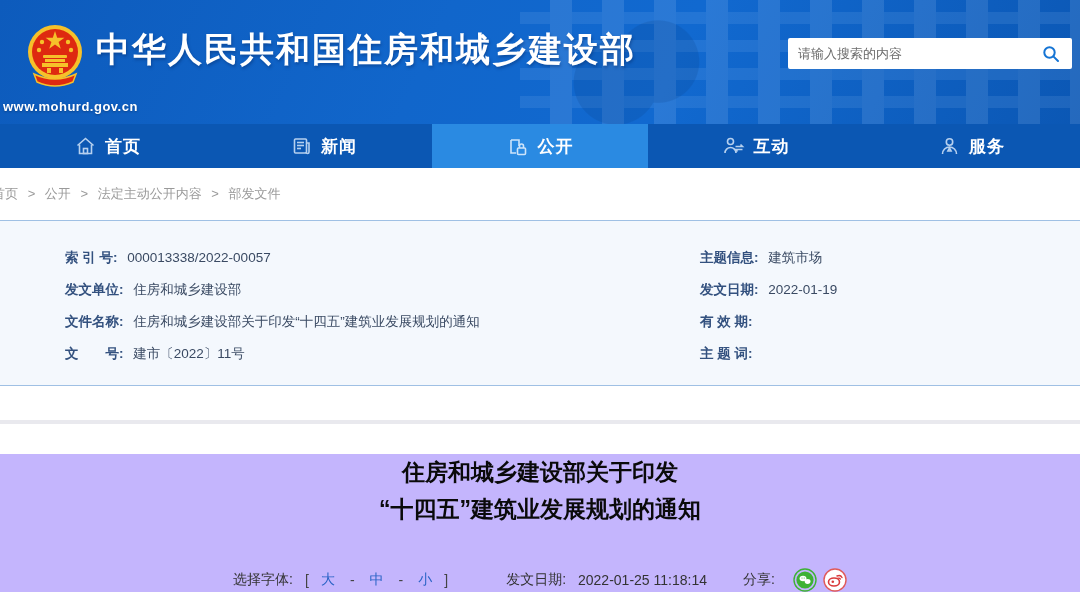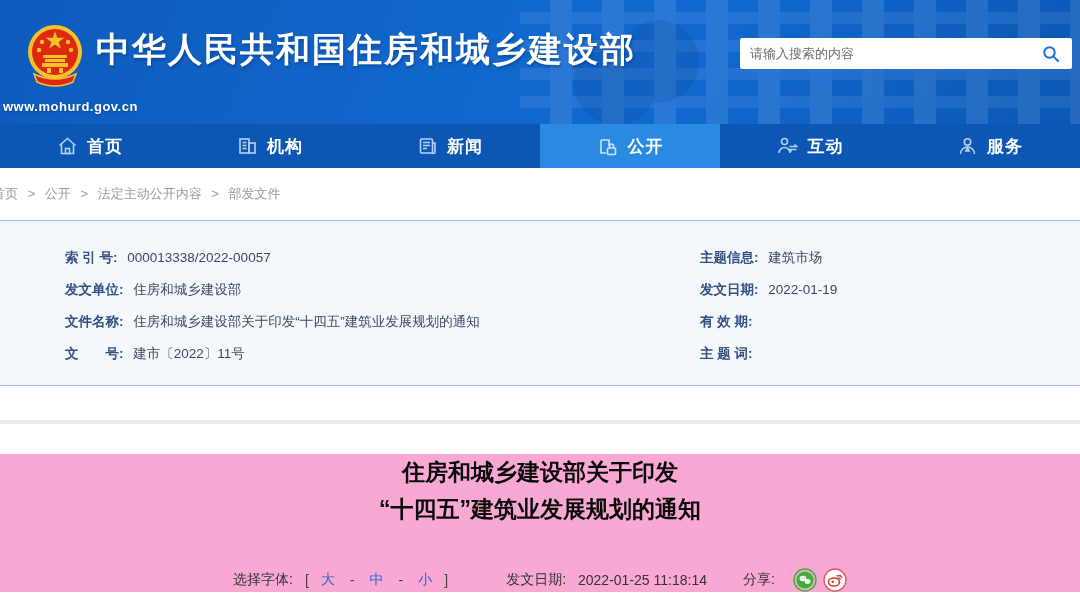--- a/index.html
+++ b/index.html
@@ -17,21 +17,21 @@
   .hdr-tree { position:absolute; left:560px; top:20px; width:140px; height:104px; opacity:.18;
     background:radial-gradient(circle at 40% 60%, #0a3f86 0 40%, transparent 41%),
                radial-gradient(circle at 70% 40%, #0a3f86 0 35%, transparent 36%); }
   .emblem { position:absolute; left:26px; top:22px; }
   .site-url { position:absolute; left:3px; top:99px; color:#ffffff; font-weight:bold;
     font-size:13px; letter-spacing:.5px; text-shadow:0 1px 2px rgba(0,40,90,.5); }
   .title-cn { position:absolute; left:96px; top:27px; color:#fff; font-weight:bold;
     font-size:34px; letter-spacing:2px; text-shadow:1px 2px 3px rgba(0,30,80,.35); white-space:nowrap; }
   .title-en { position:absolute; left:98px; top:74px; color:#e8f2ff; font-size:13px;
     letter-spacing:.2px; white-space:nowrap; }
-  .search-box { position:absolute; right:8px; top:38px; width:332px; height:31px;
+  .search-box { position:absolute; right:8px; top:38px; width:284px; height:31px;
     background:#fff; border-radius:2px; display:flex; align-items:center; padding:0 10px; }
   .search-box input { flex:1; border:none; outline:none; font-size:13px; color:#333;
     font-family:"Liberation Sans", sans-serif; background:transparent; }
   .search-box input::placeholder { color:#6b6b6b; }
   .search-btn { width:22px; height:22px; border:none; background:transparent; cursor:pointer;
     display:flex; align-items:center; justify-content:center; }
 
   
   .nav { display:flex; height:44px; background:#0b57b3; }
   .nav-item { flex:1; display:flex; align-items:center; justify-content:center; gap:9px;
@@ -53,21 +53,21 @@
   .meta-col.right { flex:1; }
   .meta-row { height:32px; line-height:32px; font-size:13.5px; white-space:nowrap; }
   .meta-label { font-weight:bold; color:#33517f; margin-right:6px; white-space:pre; }
   .meta-value { color:#3a4a63; }
 
   
   .white-gap { height:34px; background:#fff; }
   .gray-line { height:4px; background:#e9e9ee; }
 
   
-  .article { background:#f9a8d4; }
+  .article { background:#c4b5fd; }
   .article-title { text-align:center; margin-top:30px; font-weight:bold; color:#0a0a0a;
     font-size:23px; line-height:37px; }
   .article-info { margin-top:40px; display:flex; justify-content:center; align-items:center;
     font-size:14px; color:#333; gap:12px; }
   .ai-label { color:#333; }
   .bracket, .dash { color:#444; }
   .dash { margin:0 3px; }
   .font-link { color:#2a63c6; text-decoration:none; cursor:pointer; }
   .gap-lg { display:inline-block; width:34px; }
   .gap-md { display:inline-block; width:12px; }
@@ -113,30 +113,20 @@
 </div>
 
 <div class="nav">
   <a class="nav-item">
     <svg width="21" height="20" viewBox="0 0 21 20" fill="none" stroke="#d4e6fa" stroke-width="1.6">
       <path d="M2.5 9.5 L10.5 2.5 L18.5 9.5"></path>
         <path d="M4.5 8.5 V17.5 H16.5 V8.5"></path>
         <rect x="8.5" y="12.5" width="4" height="5"></rect>
     </svg>
     <span>首页</span>
-  </a>
-  <a class="nav-item">
-    <svg width="21" height="20" viewBox="0 0 21 20" fill="none" stroke="#d4e6fa" stroke-width="1.6">
-      <rect x="3" y="3" width="9" height="14"></rect>
-        <rect x="12" y="7" width="6" height="10"></rect>
-      <line x1="5.5" y1="6.5" x2="9.5" y2="6.5"></line>
-        <line x1="5.5" y1="9.5" x2="9.5" y2="9.5"></line>
-        <line x1="5.5" y1="12.5" x2="9.5" y2="12.5"></line>
-    </svg>
-    <span>机构</span>
   </a>
   <a class="nav-item">
     <svg width="21" height="20" viewBox="0 0 21 20" fill="none" stroke="#d4e6fa" stroke-width="1.6">
       <rect x="3.5" y="3" width="12" height="14" rx="1"></rect>
         <path d="M15.5 7 h2.5 v9 a1.5 1.5 0 0 1 -3 0"></path>
       <line x1="6" y1="6.5" x2="13" y2="6.5"></line>
         <line x1="6" y1="9.5" x2="13" y2="9.5"></line>
         <line x1="6" y1="12.5" x2="10" y2="12.5"></line>
     </svg>
     <span>新闻</span>

